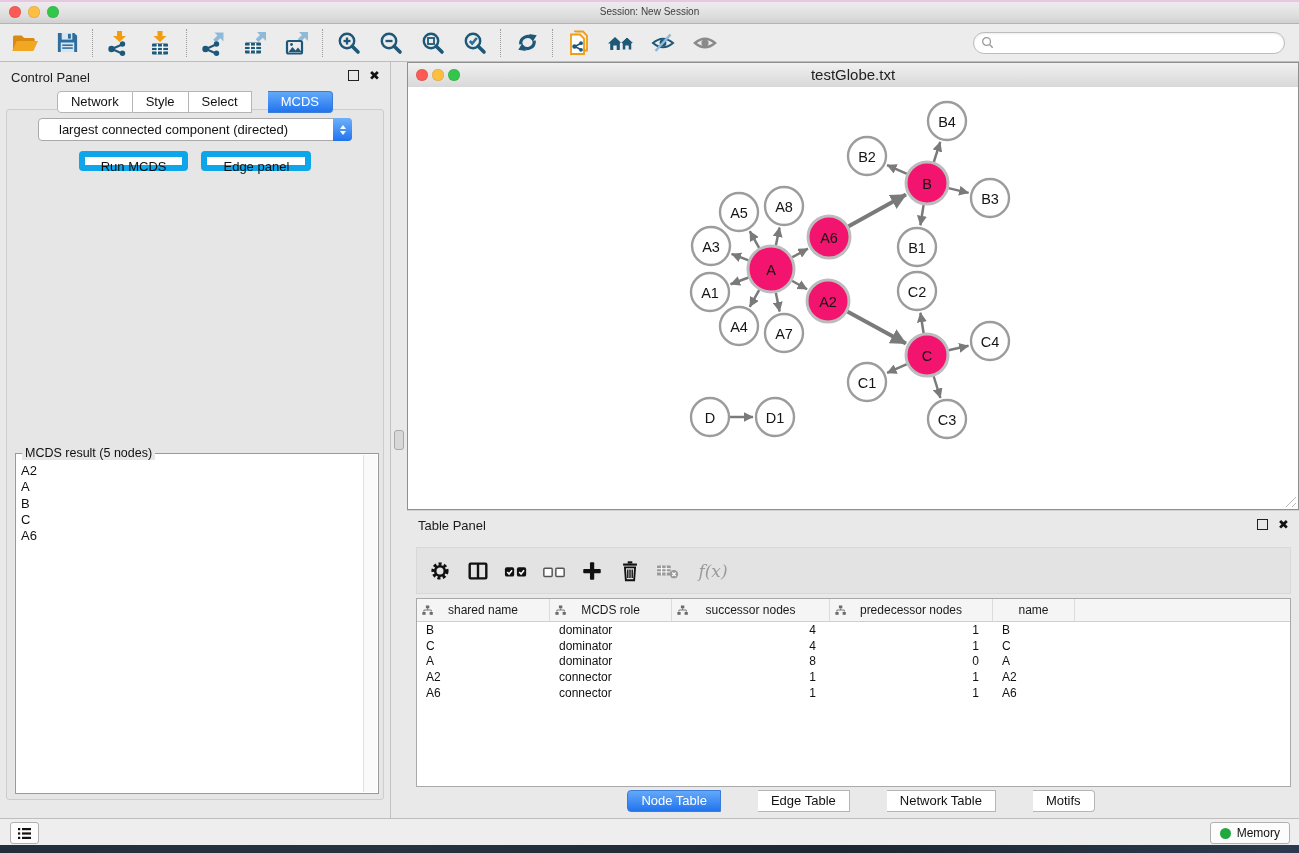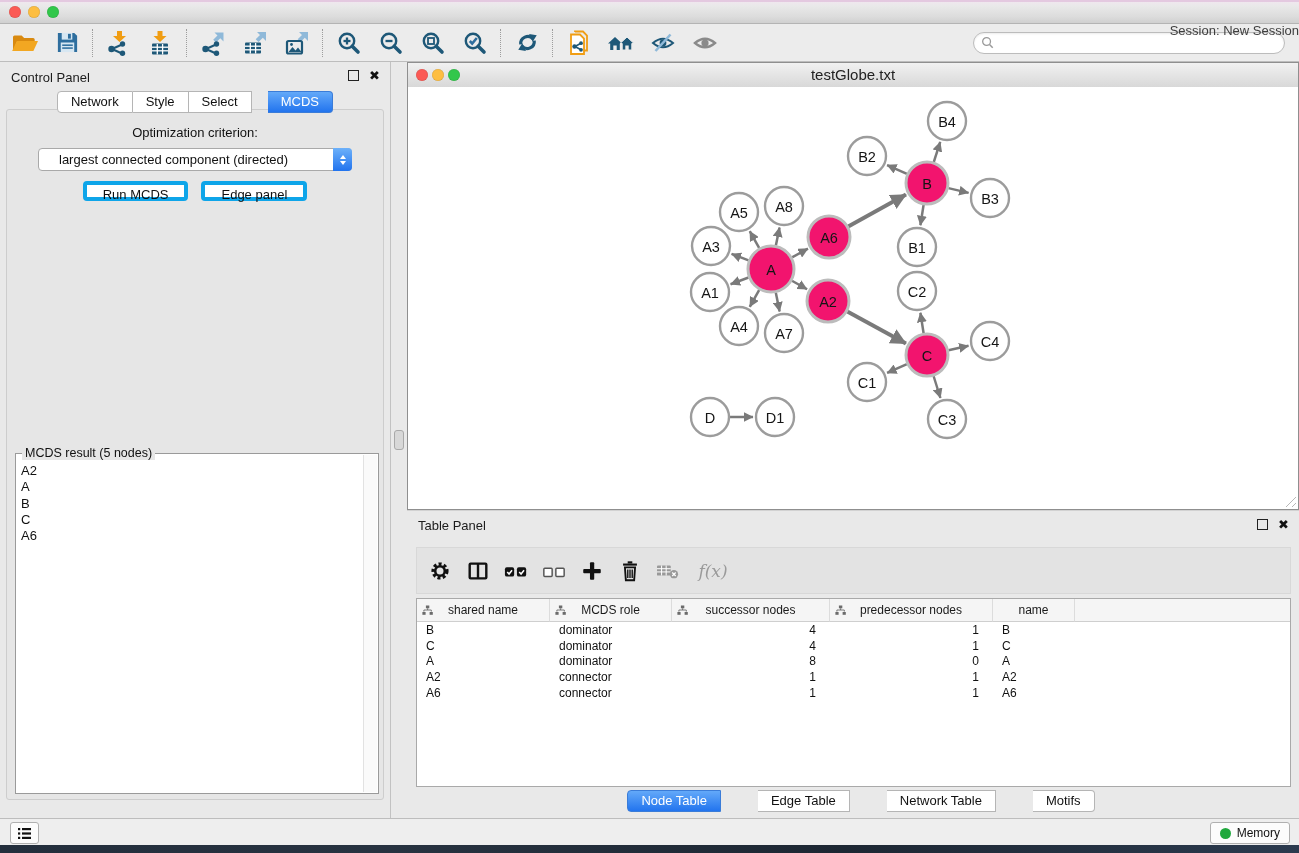--- a/index.html
+++ b/index.html
@@ -5,21 +5,21 @@
   html,body{margin:0;padding:0;background:#555;}
   .app{position:relative;width:1299px;height:853px;overflow:hidden;
        font-family:"Liberation Sans","DejaVu Sans",sans-serif;background:#ececec;
        -webkit-font-smoothing:antialiased;}
   
   .titlebar{height:24px;background:linear-gradient(#efe7ee 0%,#e9e9e9 20%,#dcdcdc 70%,#d0d0d0 100%);
             border-top:2px solid #e4c9e0;border-bottom:1px solid #b4b4b4;position:relative;box-sizing:border-box;}
   .lights{position:absolute;left:9px;top:4px;display:flex;gap:7px;}
   .light{width:12px;height:12px;border-radius:50%;box-shadow:inset 0 0 1px rgba(0,0,0,.35);}
   .light.red{background:#fb5a55;}.light.yellow{background:#fdbe41;}.light.green{background:#32c74b;}
-  .tb-title{text-align:right;line-height:20px;font-size:13px;color:#3e3e3e;margin-top:19px;}
+  .tb-title{text-align:center;line-height:20px;font-size:10px;color:#3e3e3e;}
   
   .toolbar{height:37px;background:#ececec;border-bottom:1px solid #bdbdbd;display:flex;align-items:center;padding:0 4px;}
   .tb-btn{width:42px;height:33px;display:flex;align-items:center;justify-content:center;cursor:default;}
   .tb-sep{width:1px;height:28px;border-left:1px dotted #9d9d9d;margin:0 4px;}
   .search-wrap{margin-left:auto;margin-right:10px;width:296px;height:20px;border:1px solid #bcbcbc;border-radius:11px;
                background:#fff;display:flex;align-items:center;padding:0 7px;box-shadow:inset 0 1px 2px rgba(0,0,0,.08);}
   .search-wrap input{border:none;outline:none;flex:1;font-size:12px;background:transparent;margin-left:5px;font-family:inherit;}
   
   .main{display:flex;height:756px;}
   .control-panel{width:391px;background:#e9e9e9;border-right:1px solid #c2c2c2;position:relative;box-sizing:border-box;}
@@ -39,21 +39,21 @@
   .crit-label{margin-top:15px;text-align:center;font-size:13px;color:#111;}
   .select-box{margin:8px auto 0;width:314px;height:23px;background:#fff;border:1px solid #a9a9a9;border-radius:4px;
               position:relative;display:flex;align-items:center;box-sizing:border-box;}
   .select-text{flex:1;padding-left:20px;font-size:13px;color:#111;white-space:nowrap;overflow:hidden;}
   .select-stepper{width:19px;height:23px;margin:-1px -1px -1px 0;border-radius:0 4px 4px 0;
                   background:linear-gradient(#6db1fa,#2173ee);display:flex;flex-direction:column;
                   align-items:center;justify-content:center;gap:2px;}
   .chev-up{width:0;height:0;border-left:3.5px solid transparent;border-right:3.5px solid transparent;border-bottom:4.5px solid #fff;}
   .chev-dn{width:0;height:0;border-left:3.5px solid transparent;border-right:3.5px solid transparent;border-top:4.5px solid #fff;}
   .cp-buttons{display:flex;justify-content:center;gap:13px;margin-top:10px;}
-  .btn{height:20px;line-height:19px;padding:0 16px;background:#fff;border:4px solid #0ea5e9;border-radius:4px;
+  .btn{height:20px;line-height:19px;padding:0 16px;background:#fff;border:6px solid #0ea5e9;border-radius:4px;
        font-size:13px;color:#111;cursor:default;}
   .result-box{position:absolute;left:8px;right:4px;top:343px;bottom:5px;border:1px solid #9a9a9a;background:#fff;}
   .result-legend{position:absolute;top:-8px;left:6px;background:#e6e6e6;padding:0 3px;font-size:12.5px;color:#111;}
   .result-list{position:absolute;inset:2px 15px 2px 2px;padding:7px 0 0 3px;margin:0;list-style:none;overflow:hidden;}
   .result-list li{font-size:13px;line-height:16.3px;color:#111;}
   .result-scroll{position:absolute;top:1px;bottom:1px;right:1px;width:13px;background:#fafafa;border-left:1px solid #e2e2e2;}
   .divider{width:16px;background:#e9e9e9;position:relative;}
   .divider-grip{position:absolute;left:3px;top:368px;width:8px;height:18px;background:#d8d8d8;
                 border:1px solid #a9a9a9;border-radius:3px;}
   
@@ -273,21 +273,20 @@
           <span class="win-close">✖</span>
         </span>
       </div>
       <div class="cp-tabs" id="cp-tabs">
           <div class="seg-tab">Network</div>
           <div class="seg-tab">Style</div>
           <div class="seg-tab">Select</div>
           <div class="seg-tab active">MCDS</div>
         </div>
       <div class="cp-body">
-        <div class="crit-label">Optimization criterion:</div>
         <div class="select-box">
           <span class="select-text">largest connected component (directed)</span>
           <span class="select-stepper">
             <span class="chev-up"></span>
               <span class="chev-dn"></span>
           </span>
         </div>
         <div class="cp-buttons">
           <button class="btn">Run MCDS</button>
           <button class="btn">Edge panel</button>

